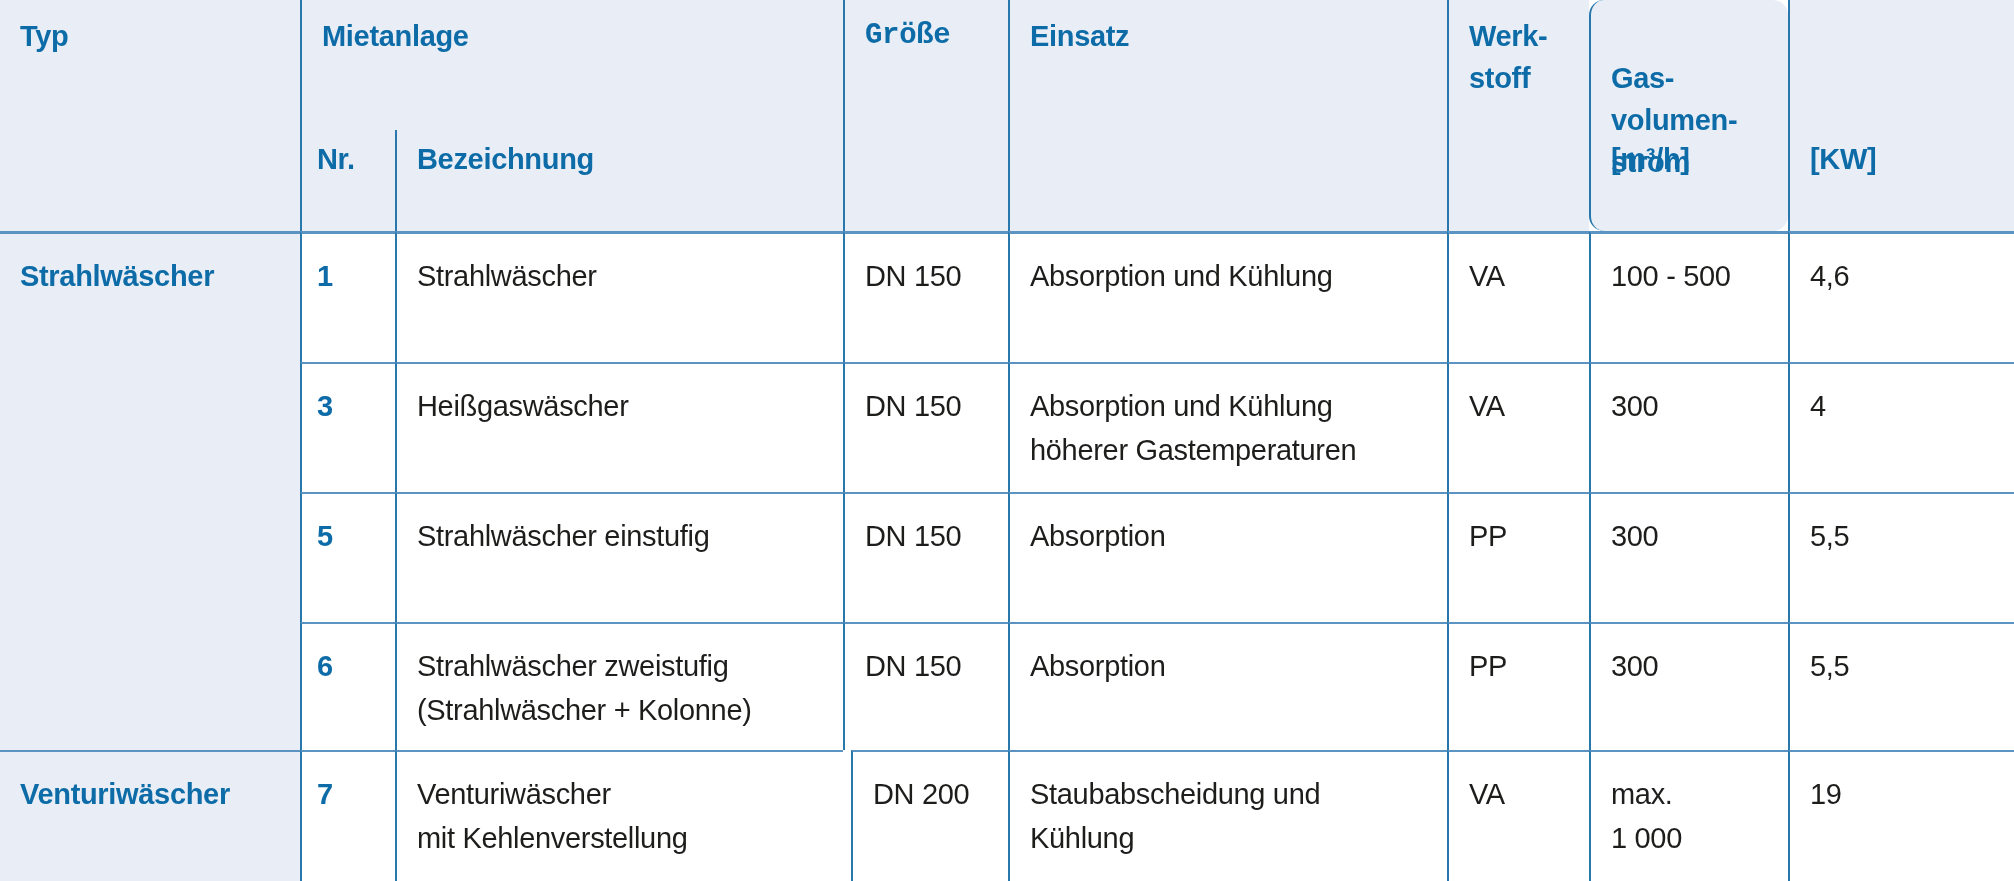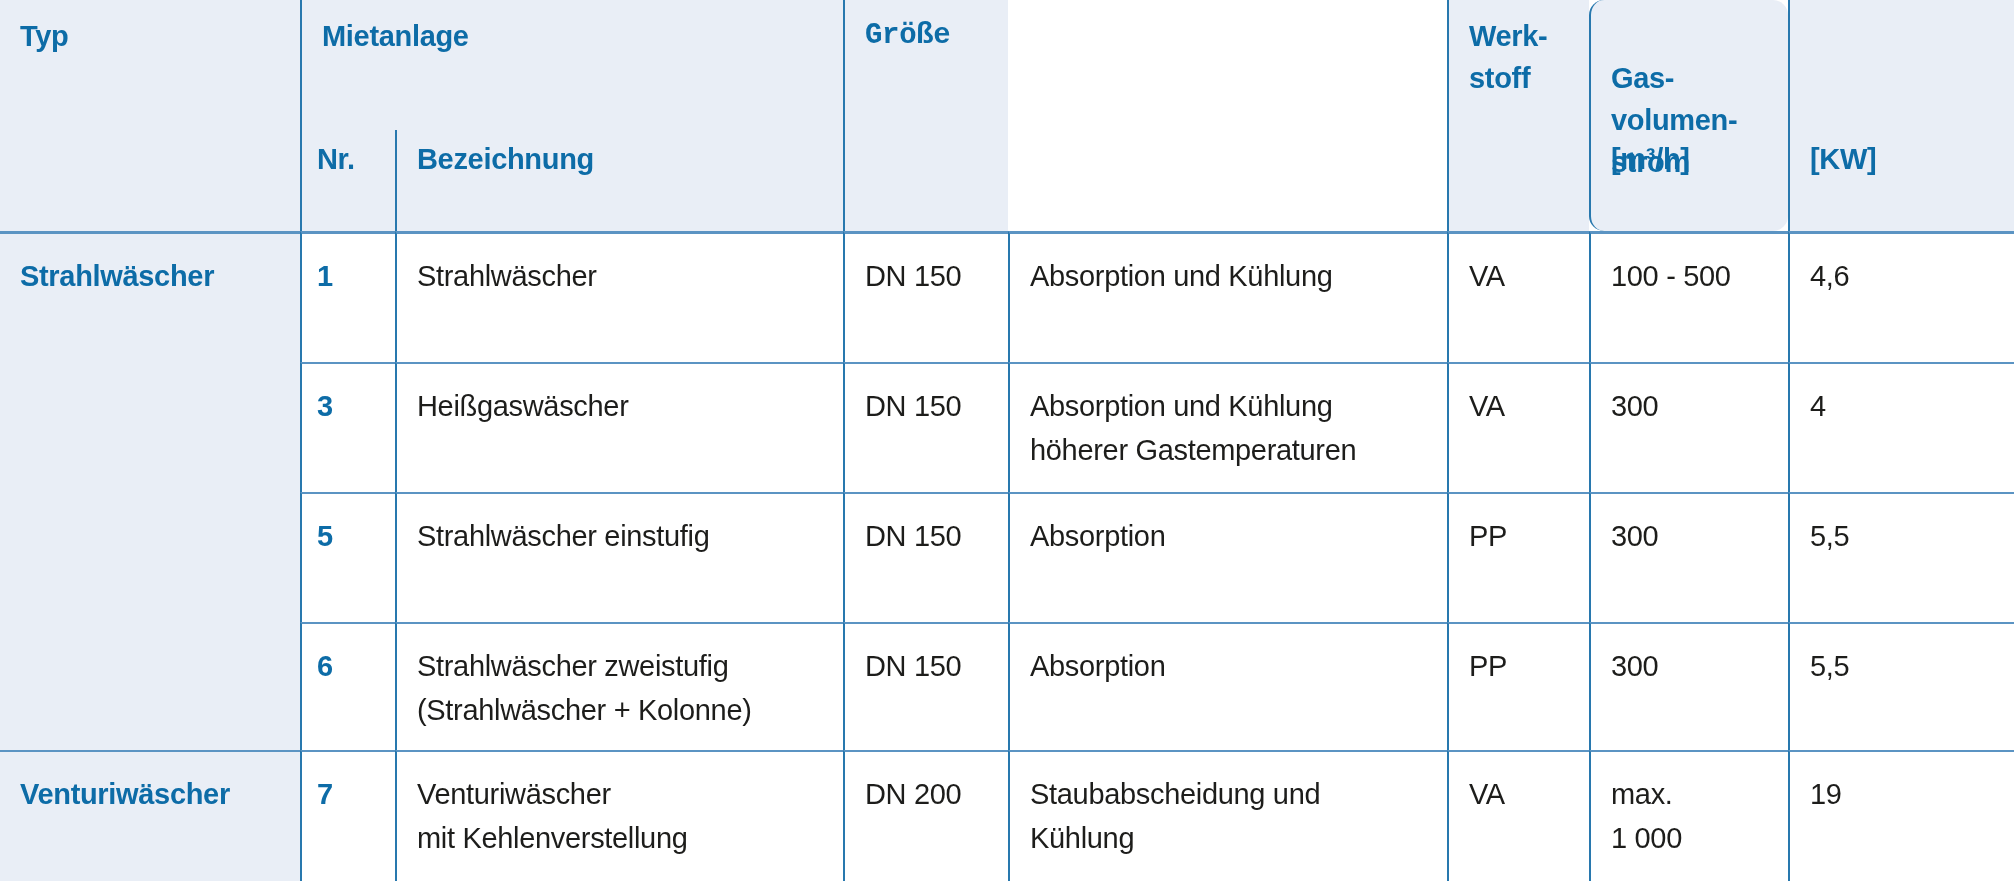--- a/index.html
+++ b/index.html
@@ -42,20 +42,21 @@
     <div class="cell hd" style="grid-area:1/1/3/2;">Typ</div>
 
     <div class="cell hd sub bl nrcell" style="grid-area:2/2/3/3;">Nr.</div>
 
     <div class="cell hd bl" style="grid-area:1/2/2/4;">Mietanlage</div>
 
     <div class="cell hd sub bl" style="grid-area:2/3/3/4;">Bezeichnung</div>
 
     <div class="cell hd bl" style="grid-area:1/4/3/5;font-family:Liberation Mono, monospace;">Größe</div>
 
+    <div class="cell hd bl" style="grid-area:1/5/3/6;">Einsatz</div>
 
     <div class="cell hd bl" style="grid-area:1/6/3/7;">Werk-
 stoff</div>
 
     <div class="cell hd bl rel" style="grid-area:1/7/3/8;border-radius:15px;">
       <span>Gas-
 volumen-
 strom</span>
       <span class="unit">[m³/h]</span>
     </div>
@@ -98,21 +99,21 @@
 (Strahlwäscher + Kolonne)</div>
     <div class="cell bl sep" style="grid-area:6/4/7/5;">DN 150</div>
     <div class="cell bl sep" style="grid-area:6/5/7/6;">Absorption</div>
     <div class="cell bl sep" style="grid-area:6/6/7/7;">PP</div>
     <div class="cell bl sep" style="grid-area:6/7/7/8;">300</div>
     <div class="cell bl sep" style="grid-area:6/8/7/9;">5,5</div>
 
     <div class="cell bl sep nrcell" style="grid-area:7/2/8/3;">7</div>
     <div class="cell bl sep" style="grid-area:7/3/8/4;">Venturiwäscher
 mit Kehlenverstellung</div>
-    <div class="cell bl sep" style="grid-area:7/4/8/5;">DN 200</div>
+    <div class="cell bl sep" style="grid-area:7/4/8/5;margin-left:8px;">DN 200</div>
     <div class="cell bl sep" style="grid-area:7/5/8/6;">Staubabscheidung und
 Kühlung</div>
     <div class="cell bl sep" style="grid-area:7/6/8/7;">VA</div>
     <div class="cell bl sep" style="grid-area:7/7/8/8;">max.
 1 000</div>
     <div class="cell bl sep" style="grid-area:7/8/8/9;">19</div>
 
   </div>
 </div>
 

